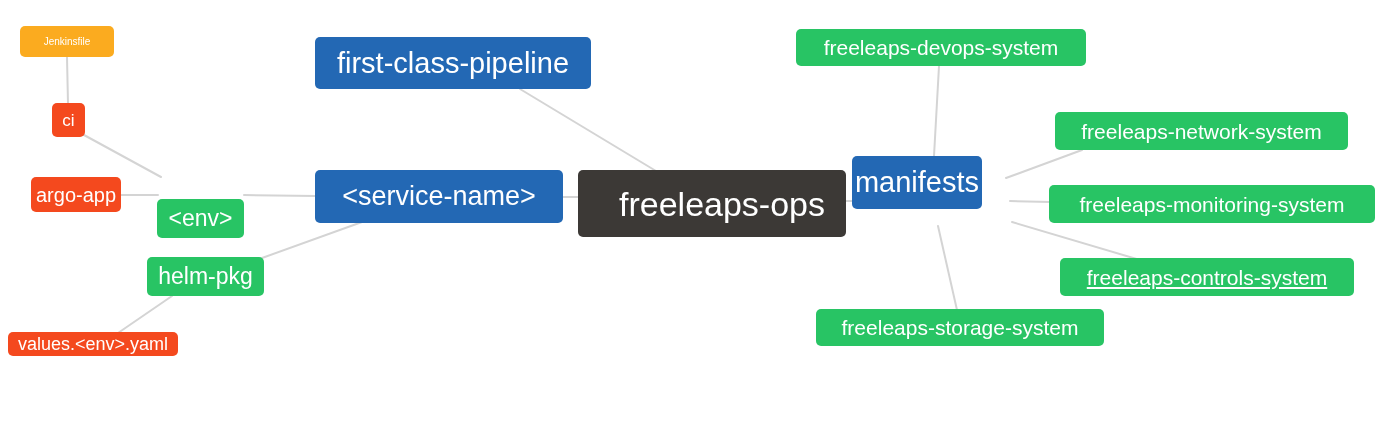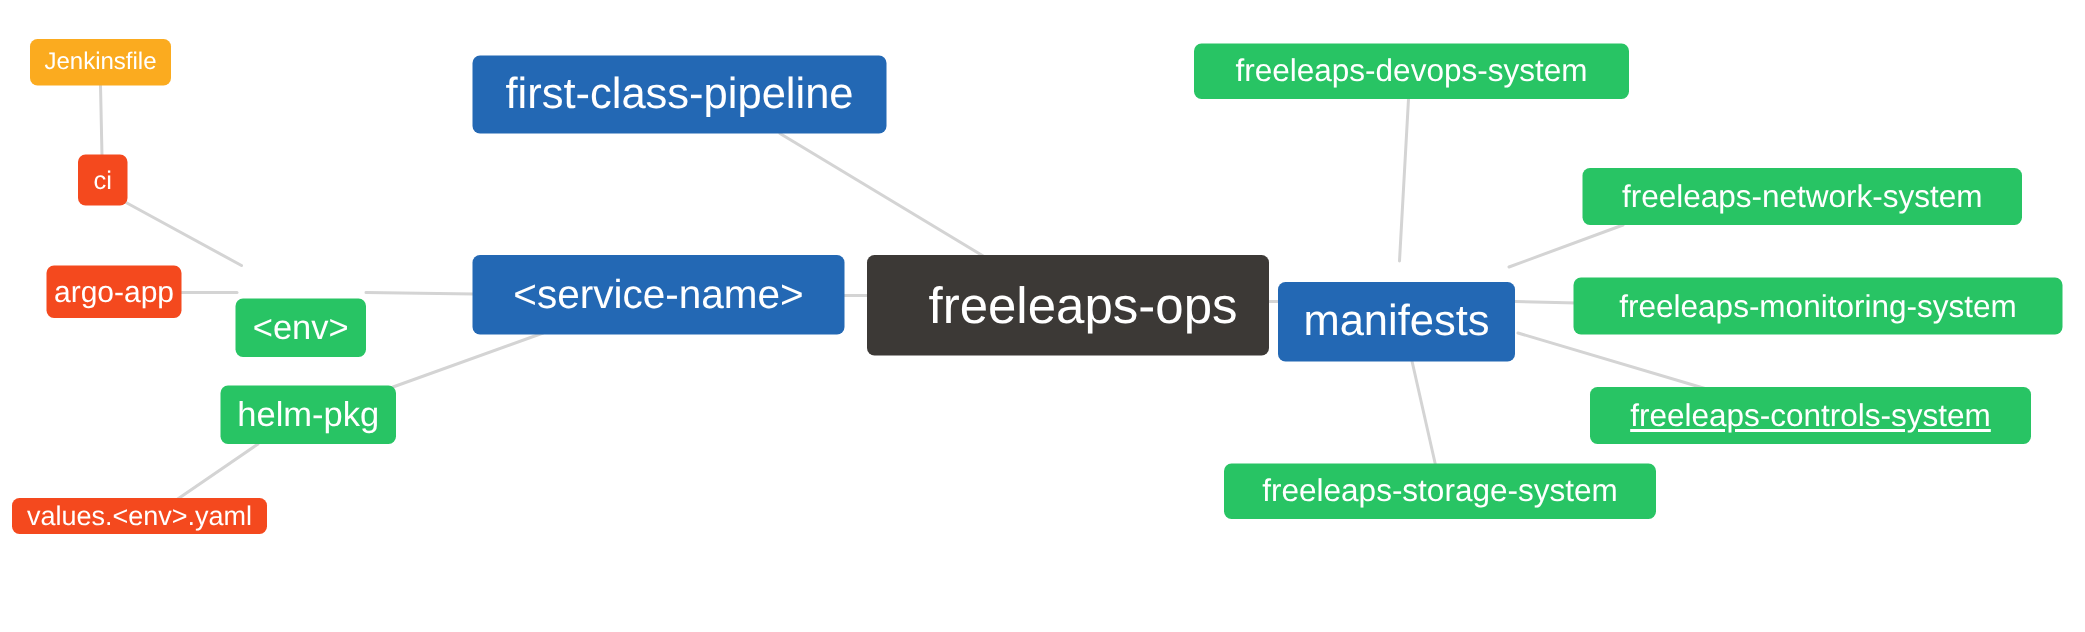--- a/index.html
+++ b/index.html
@@ -43,39 +43,39 @@
     <line x1="520" y1="89" x2="656" y2="171"></line>
     <line x1="556" y1="197" x2="584" y2="197"></line>
     <line x1="843" y1="201" x2="856" y2="201"></line>
     <line x1="939" y1="66" x2="933" y2="174"></line>
     <line x1="1006" y1="178" x2="1082" y2="150"></line>
     <line x1="1010" y1="201" x2="1051" y2="202"></line>
     <line x1="1012" y1="222" x2="1140" y2="260"></line>
     <line x1="938" y1="226" x2="957" y2="310"></line>
   </svg>
 
-  <div class="node orange" style="left:20px;top:26px;width:94px;height:31px;font-size:16px;">Jenkinsfile</div>
+  <div class="node orange" style="left:20px;top:26px;width:94px;height:31px;font-size:10px;">Jenkinsfile</div>
 
   <div class="node red" style="left:52px;top:103px;width:33px;height:34px;font-size:17px;">ci</div>
 
   <div class="node red" style="left:31px;top:177px;width:90px;height:35px;font-size:20px;">argo-app</div>
 
   <div class="node green" style="left:157px;top:176px;width:87px;height:39px;font-size:23px;margin-top:23px;">&lt;env&gt;</div>
 
   <div class="node green" style="left:147px;top:257px;width:117px;height:39px;font-size:23px;">helm-pkg</div>
 
   <div class="node red" style="left:8px;top:332px;width:170px;height:24px;font-size:18px;">values.&lt;env&gt;.yaml</div>
 
   <div class="node blue" style="left:315px;top:37px;width:276px;height:52px;font-size:29px;">first-class-pipeline</div>
 
   <div class="node blue" style="left:315px;top:170px;width:248px;height:53px;font-size:27px;">&lt;service-name&gt;</div>
 
   <div class="node dark" style="left:578px;top:170px;width:268px;height:67px;font-size:34px;">freeleaps-ops</div>
 
-  <div class="node blue" style="left:852px;top:188px;width:158px;height:53px;font-size:29px;">manifests</div>
+  <div class="node blue" style="left:852px;top:156px;width:130px;height:53px;font-size:29px;">manifests</div>
 
   <div class="node green" style="left:796px;top:29px;width:290px;height:37px;font-size:21px;">freeleaps-devops-system</div>
 
   <div class="node green" style="left:1055px;top:112px;width:293px;height:38px;font-size:21px;">freeleaps-network-system</div>
 
   <div class="node green" style="left:1049px;top:185px;width:326px;height:38px;font-size:21px;">freeleaps-monitoring-system</div>
 
   <div class="node green" style="left:1060px;top:258px;width:294px;height:38px;font-size:21px;text-decoration:underline;">freeleaps-controls-system</div>
 
   <div class="node green" style="left:816px;top:309px;width:288px;height:37px;font-size:21px;">freeleaps-storage-system</div>

